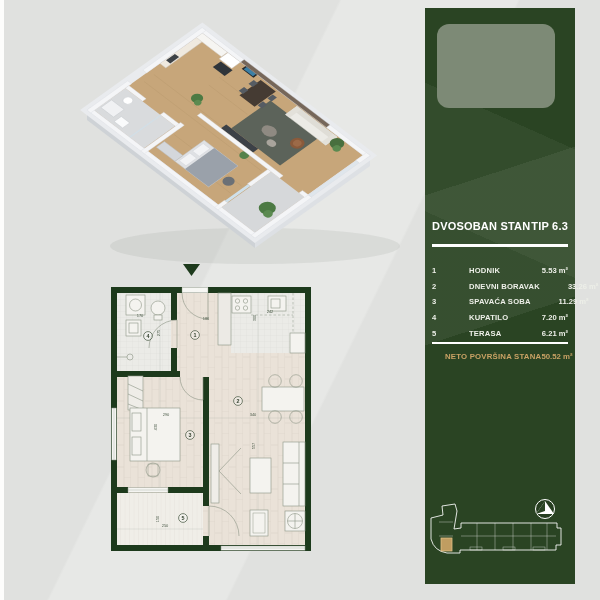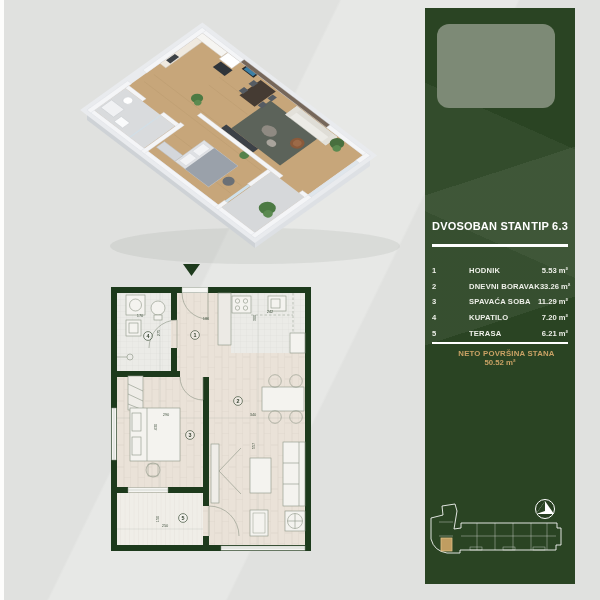--- a/index.html
+++ b/index.html
@@ -36,26 +36,26 @@
     font-weight:bold;font-size:11px;letter-spacing:.2px;color:#ffffff;white-space:nowrap;
   }
   .title-divider{position:absolute;left:7px;right:7px;top:236px;height:2.5px;background:#ffffff;}
   .rooms{position:absolute;left:7px;right:7px;top:255px;}
   .room-row{
     display:flex;align-items:center;height:15.6px;
     font-size:7.6px;font-weight:600;color:#edefe8;white-space:nowrap;
   }
   .room-num{width:9px;flex:0 0 9px;}
   .room-name{flex:1 1 auto;letter-spacing:.2px;padding-left:28px;}
-  .room-area{flex:0 0 auto;font-weight:700;}
+  .room-area{flex:0 0 auto;font-weight:700;margin-left:28px;}
   .total-divider{position:absolute;left:7px;right:7px;top:334px;height:1.6px;background:#ffffff;}
   .total-row{
     position:absolute;left:7px;right:7px;top:341px;height:15px;
     display:flex;justify-content:space-between;align-items:center;
-    font-size:7.8px;font-weight:bold;color:#c9a265;white-space:nowrap;flex-direction:column;
+    font-size:7.8px;font-weight:bold;color:#c9a265;white-space:nowrap;
   }
   .total-row .lbl{padding-left:13px;letter-spacing:.2px;}
   .minimap{position:absolute;left:0;top:484px;width:150px;height:86px;}
 
   svg text{font-family:"Liberation Sans", sans-serif;}
 </style>
 </head>
 <body>
 
 <div class="main-bg"></div>

